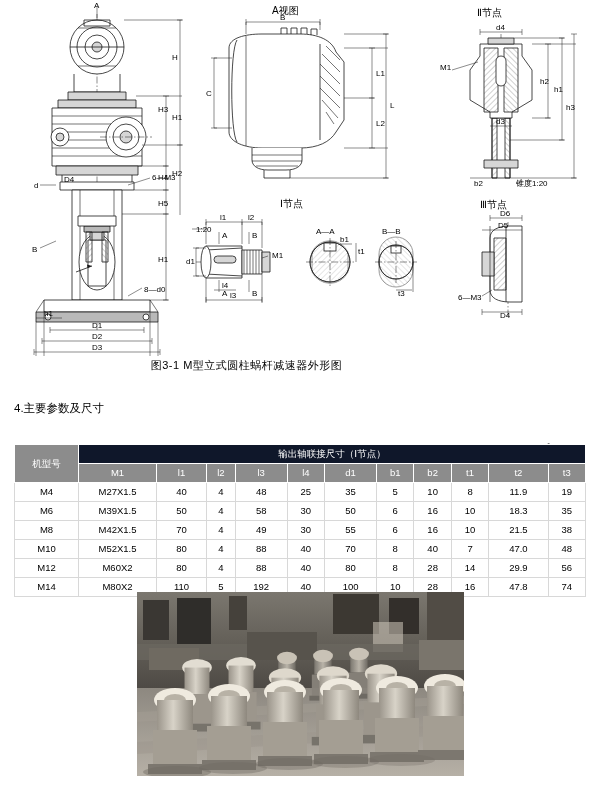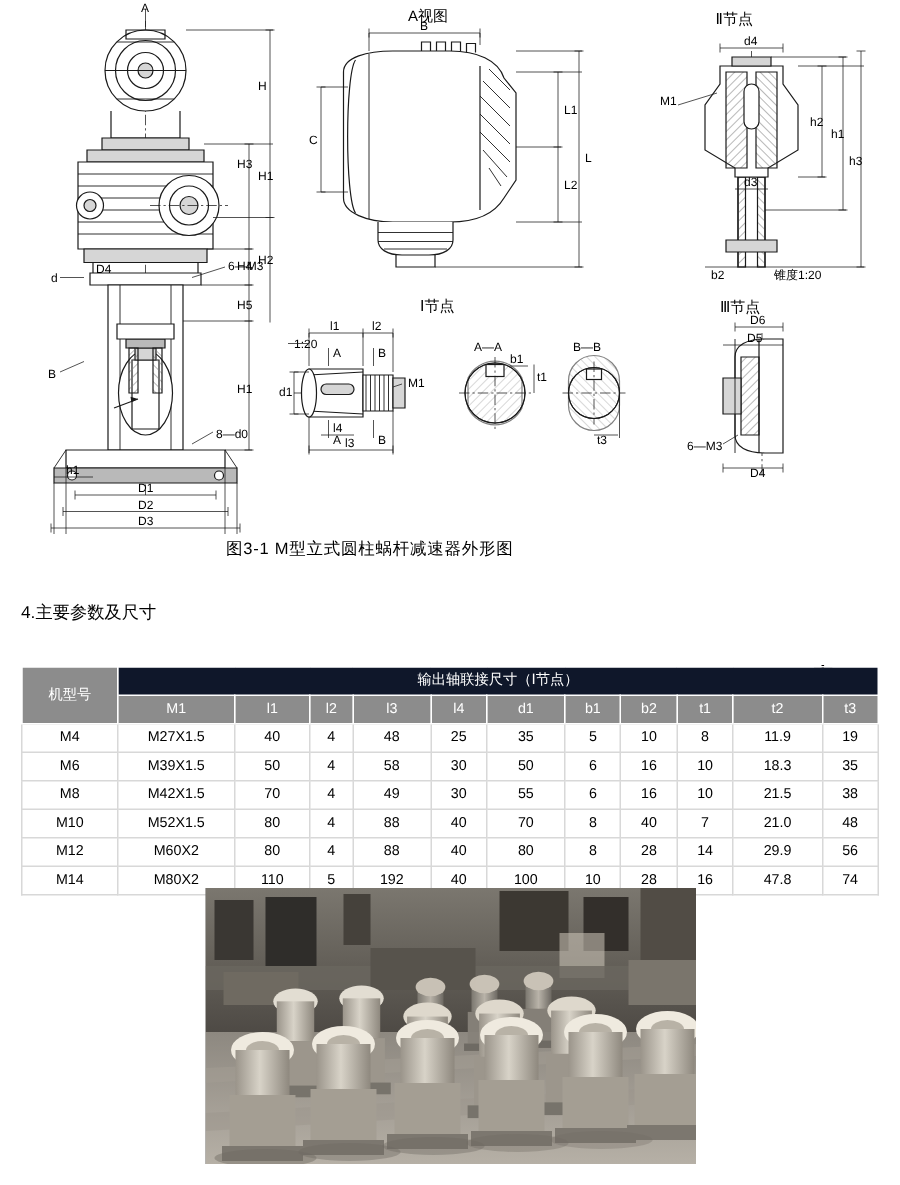--- a/index.html
+++ b/index.html
@@ -495,21 +495,21 @@
         <td>M10</td>
         <td>M52X1.5</td>
         <td>80</td>
         <td>4</td>
         <td>88</td>
         <td>40</td>
         <td>70</td>
         <td>8</td>
         <td>40</td>
         <td>7</td>
-        <td>21.0</td>
+        <td>47.0</td>
         <td>48</td>
       </tr>
       <tr>
         <td>M12</td>
         <td>M60X2</td>
         <td>80</td>
         <td>4</td>
         <td>88</td>
         <td>40</td>
         <td>80</td>

